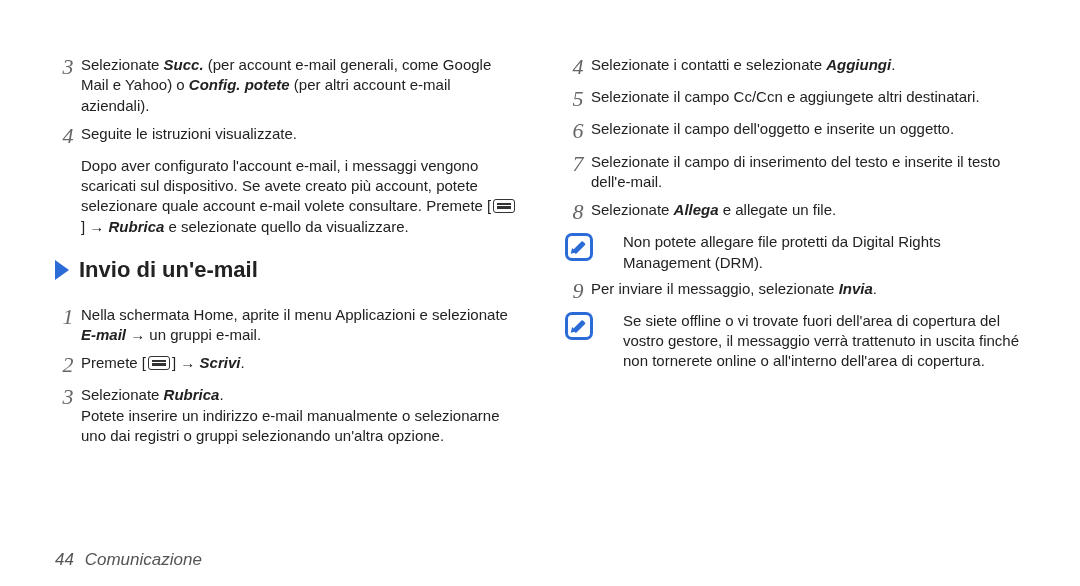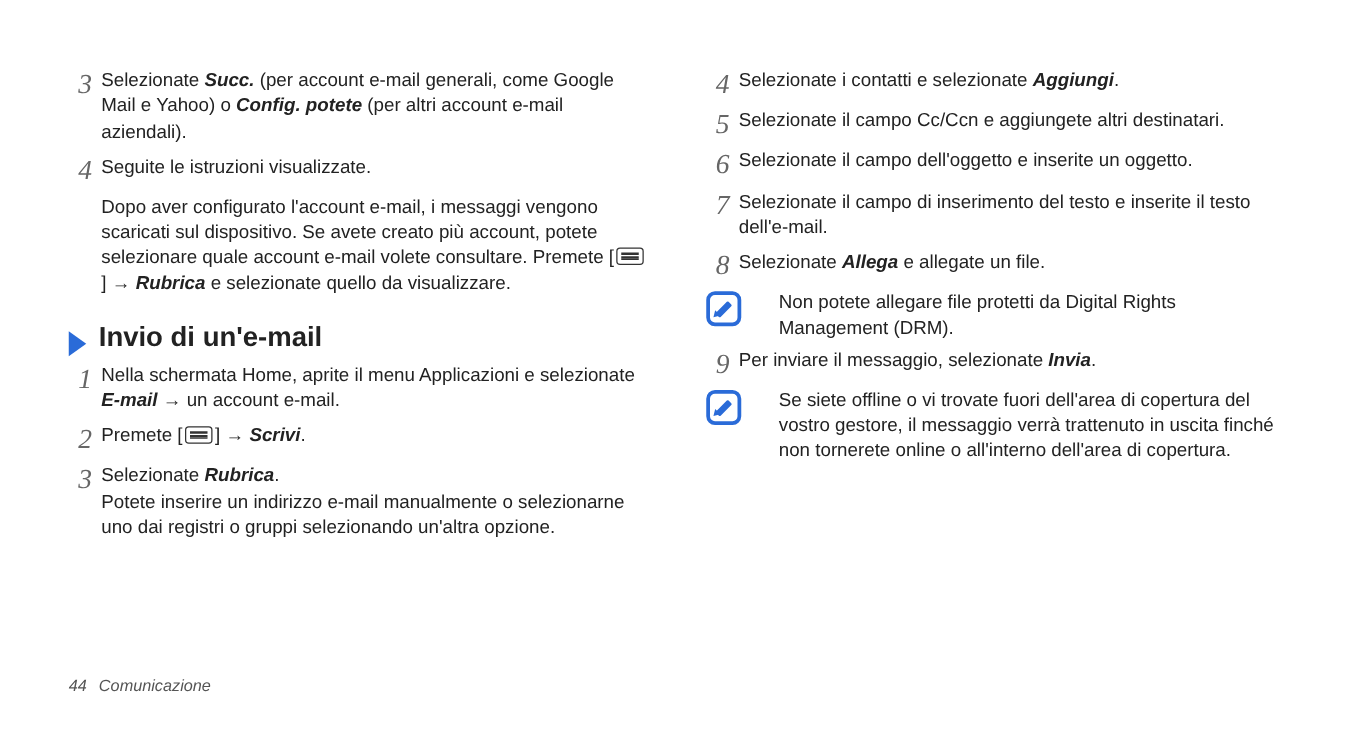--- a/index.html
+++ b/index.html
@@ -33,22 +33,22 @@
     line-height: 1.1;
     text-align: center;
   }
   .step-body { flex: 1; }
   .para {
     margin-left: 26px;
     margin-bottom: 10px;
   }
   .heading {
     display: flex;
-    align-items: flex-end;
-    margin: 18px 0 6px 0;
+    align-items: center;
+    margin: 18px 0 20px 0;
   }
   .chev {
     width: 0; height: 0;
     border-top: 10px solid transparent;
     border-bottom: 10px solid transparent;
     border-left: 14px solid #2a6bd8;
     margin-right: 10px;
   }
   .heading-text {
     font-size: 22px;
@@ -115,25 +115,25 @@
   .key-icon i {
     position: absolute;
     left: 3px; right: 3px;
     top: 6px;
     height: 1.5px;
     background: #333;
   }
   b { font-weight: bold; font-style: italic; }
   .footer {
     position: absolute;
-    bottom: 28px;
+    bottom: 14px;
     left: 55px;
     font-style: italic;
     color: #555;
-    font-size: 13px;
+    font-size: 17px;
   }
   .footer .pnum {
     font-style: italic;
     margin-right: 6px;
   }
 </style>
 </head>
 <body>
 
 <div class="page">
@@ -157,21 +157,21 @@
     </div>
 
     <div class="heading">
       <div class="chev"></div>
       <div class="heading-text">Invio di un'e-mail</div>
     </div>
 
     <div class="step">
       <div class="step-num">1</div>
       <div class="step-body">
-        <span>Nella schermata Home, aprite il menu Applicazioni e selezionate </span><b>E-mail</b><span> → un account e-mail.</span>
+        <span>Nella schermata Home, aprite il menu Applicazioni e selezionate </span><b>E-mail</b><span> → un gruppi e-mail.</span>
       </div>
     </div>
 
     <div class="step">
       <div class="step-num">2</div>
       <div class="step-body">
         <span>Premete [</span><span class="key-icon"><i></i></span><span>] → </span><b>Scrivi</b><span>.</span>
       </div>
     </div>
 

